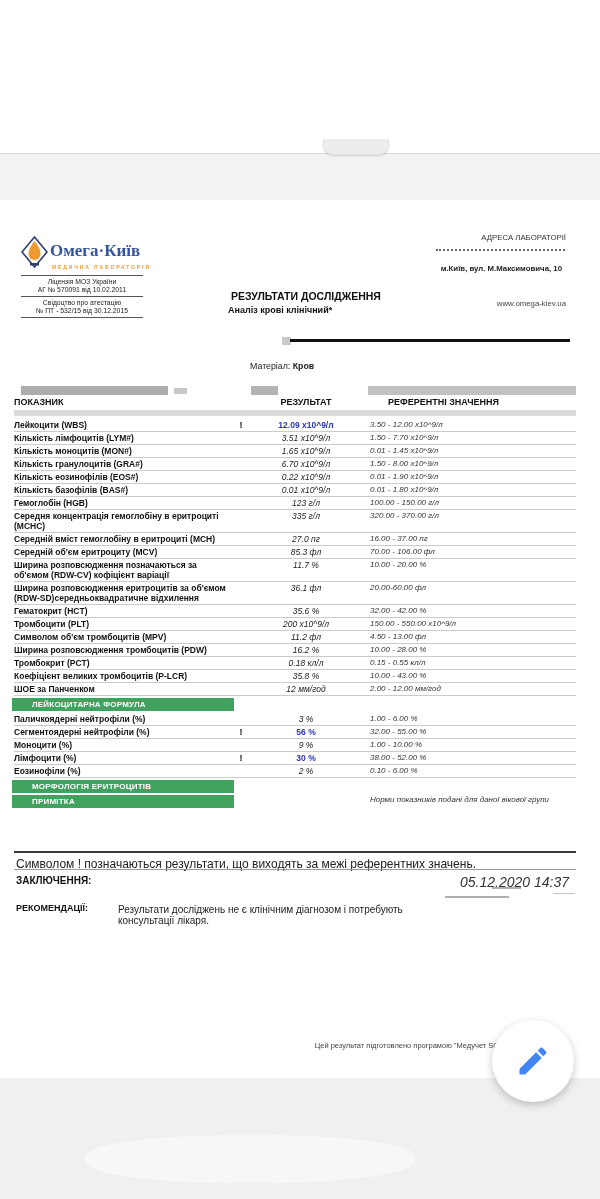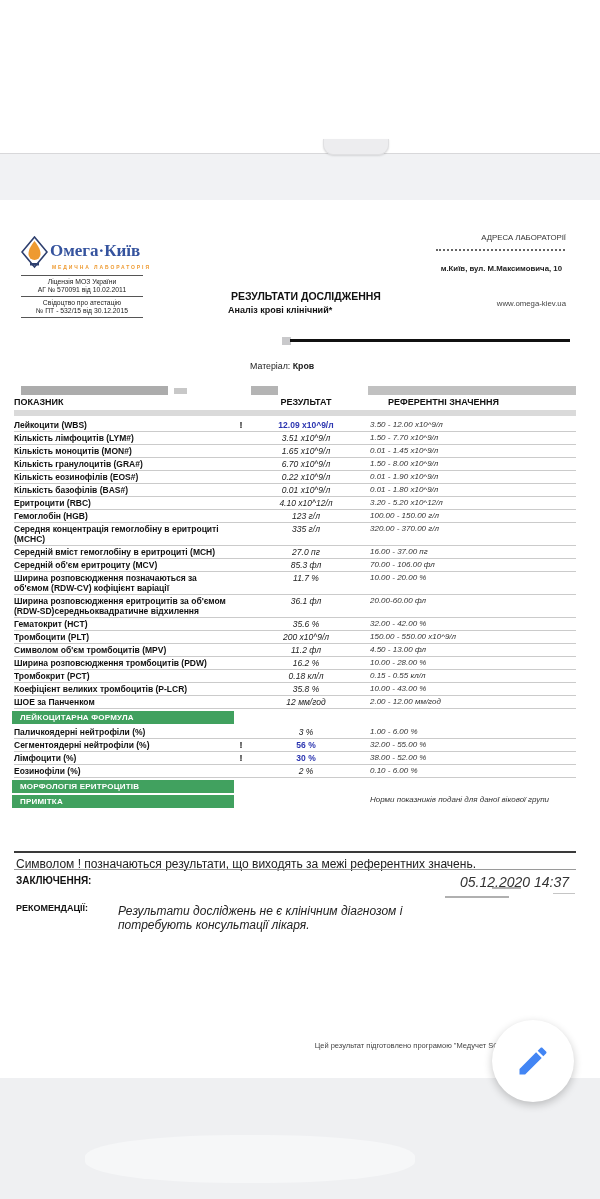--- a/index.html
+++ b/index.html
@@ -48,34 +48,34 @@
   .thead .c3{padding-left:26px;}
   .subbar{height:6px;background:#dadada;margin-bottom:3px;}
   .trow{display:grid;grid-template-columns:218px 18px 112px 1fr;border-bottom:1px solid #cbcbcb;padding:1px 0;}
   .cell-name{font-size:8.5px;font-weight:bold;color:#111;line-height:10px;padding-right:6px;}
   .cell-flag{font-size:9px;font-weight:bold;color:#111;text-align:center;line-height:10px;}
   .cell-res{font-size:8.5px;font-style:italic;color:#222;text-align:center;line-height:10px;}
   .cell-res.abn{font-style:normal;font-weight:bold;color:var(--result-blue);}
   .cell-ref{font-size:8px;font-style:italic;color:#333;line-height:10px;padding-left:8px;}
   .srow{display:grid;grid-template-columns:236px 112px 1fr;margin:2px 0;align-items:start;}
   .sbar{margin-left:-2px;width:222px;background:var(--section-green);color:#fff;font-size:8px;font-weight:bold;
-        letter-spacing:.2px;padding:2px 0 2px 8px;box-sizing:border-box;}
+        letter-spacing:.2px;padding:2px 0 2px 20px;box-sizing:border-box;}
   .snote{grid-column:3;font-size:8px;font-style:italic;color:#333;line-height:10px;padding-left:8px;}
 
   
   .thickline{left:14px;top:651px;width:562px;height:2px;background:#3a3a3a;}
   .footnote{left:16px;top:657px;font-size:12px;color:#222;}
   .thinline{left:14px;top:669px;width:562px;height:0;border-top:1px solid #9a9a9a;}
   .conclusion{left:16px;top:675px;font-size:10px;font-weight:bold;color:#111;}
   .cmark{background:#b0b0b0;height:2px;}
   .cm1{left:492px;top:687px;width:29px;}
   .cm2{left:445px;top:696px;width:64px;}
   .cm3{left:553px;top:693px;width:22px;height:1px;background:#c5c5c5;}
   .rec-label{left:16px;top:703px;font-size:9px;font-weight:bold;color:#111;}
-  .rec-text{left:118px;top:704px;width:340px;font-size:12px;font-style:italic;color:#222;}
+  .rec-text{left:118px;top:704px;width:340px;font-size:10px;color:#222;}
   .datetime{left:460px;top:674px;width:132px;font-size:14px;font-style:italic;color:#333;}
   .pfoot-l{left:14px;top:841px;font-size:13px;color:#444;margin-top:48px;}
   .pfoot-r{left:200px;top:841px;width:306px;text-align:right;font-size:7.5px;color:#444;}
 </style>
 </head>
 <body>
 
 <div class="screen">
 
   <div class="abs page-gap"></div>
@@ -159,26 +159,20 @@
             <div class="cell-res">0.22 x10^9/л</div>
             <div class="cell-ref">0.01 - 1.90 x10^9/л</div>
           </div>
           <div class="trow">
             <div class="cell-name">Кількість базофілів (BAS#)</div>
             <div class="cell-flag"></div>
             <div class="cell-res">0.01 x10^9/л</div>
             <div class="cell-ref">0.01 - 1.80 x10^9/л</div>
           </div>
           <div class="trow">
-            <div class="cell-name">Еритроцити (RBC)</div>
-            <div class="cell-flag"></div>
-            <div class="cell-res">4.10 x10^12/л</div>
-            <div class="cell-ref">3.20 - 5.20 x10^12/л</div>
-          </div>
-          <div class="trow">
             <div class="cell-name">Гемоглобін (HGB)</div>
             <div class="cell-flag"></div>
             <div class="cell-res">123 г/л</div>
             <div class="cell-ref">100.00 - 150.00 г/л</div>
           </div>
           <div class="trow">
             <div class="cell-name">Середня концентрація гемоглобіну в еритроциті (MCHC)</div>
             <div class="cell-flag"></div>
             <div class="cell-res">335 г/л</div>
             <div class="cell-ref">320.00 - 370.00 г/л</div>
@@ -258,20 +252,26 @@
             <div class="cell-name">Паличкоядерні нейтрофіли (%)</div>
             <div class="cell-flag"></div>
             <div class="cell-res">3 %</div>
             <div class="cell-ref">1.00 - 6.00 %</div>
           </div>
           <div class="trow">
             <div class="cell-name">Сегментоядерні нейтрофіли (%)</div>
             <div class="cell-flag">!</div>
             <div class="cell-res abn">56 %</div>
             <div class="cell-ref">32.00 - 55.00 %</div>
+          </div>
+          <div class="trow">
+            <div class="cell-name">Моноцити (%)</div>
+            <div class="cell-flag"></div>
+            <div class="cell-res">9 %</div>
+            <div class="cell-ref">1.00 - 10.00 %</div>
           </div>
           <div class="trow">
             <div class="cell-name">Лімфоцити (%)</div>
             <div class="cell-flag">!</div>
             <div class="cell-res abn">30 %</div>
             <div class="cell-ref">38.00 - 52.00 %</div>
           </div>
           <div class="trow">
             <div class="cell-name">Еозинофіли (%)</div>
             <div class="cell-flag"></div>

